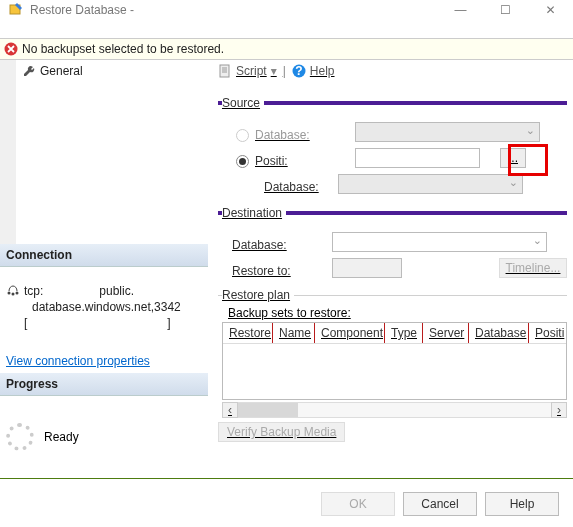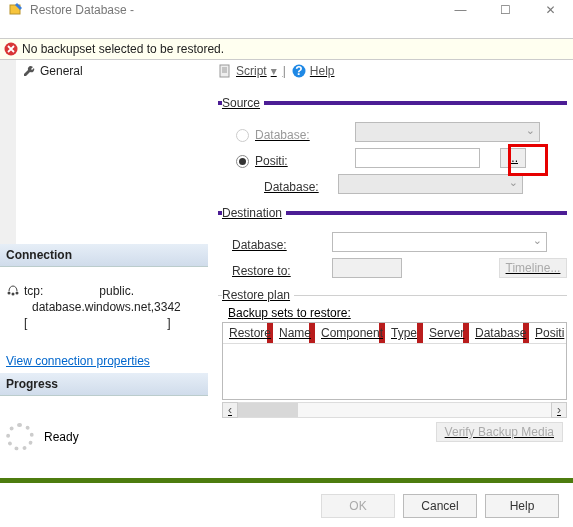--- a/index.html
+++ b/index.html
@@ -30,31 +30,31 @@
   .sel.white { background: #fff; }
   .sel::after { content: "⌄"; position: absolute; right: 4px; top: 1px; color: #999; font-size: 11px; }
   .radio { width: 13px; height: 13px; border: 1px solid #888; border-radius: 50%; margin-right: 6px; display: inline-flex; align-items: center; justify-content: center; }
   .radio.sel-r::after { content: ""; width: 7px; height: 7px; background: #333; border-radius: 50%; }
   .radio.dis { border-color: #ccc; }
   .ellips { width: 26px; height: 20px; border: 1px solid #bbb; background: #eee; display: flex; align-items: center; justify-content: center; }
   .hlbox { position: absolute; border: 3px solid #e60000; }
   .btn-dis { height: 20px; border: 1px solid #ddd; background: #f0f0f0; color: #aaa; padding: 0 8px; display: flex; align-items: center; justify-content: center; }
   .table { border: 1px solid #bbb; height: 78px; margin: 2px 0 2px 4px; overflow: hidden; background: #fff; }
   .thead { display: flex; background: #fff; border-bottom: 1px solid #ddd; }
-  .th { padding: 3px 6px; border-right: 6px solid #b91c1c; color: #333; white-space: nowrap; }
+  .th { padding: 3px 6px; border-right: 1px solid #b91c1c; color: #333; white-space: nowrap; }
   .scroll { display: flex; align-items: center; height: 16px; margin: 0 0 4px 4px; }
   .scroll .arrow { width: 16px; height: 16px; border: 1px solid #ccc; background: #f0f0f0; display: flex; align-items: center; justify-content: center; color: #555; }
   .scroll .track { flex: 1; height: 16px; border-top: 1px solid #ddd; border-bottom: 1px solid #ddd; background: #f7f7f7; position: relative; }
   .scroll .thumb { position: absolute; left: 0; top: 0; height: 14px; width: 60px; background: #d8d8d8; }
-  .verify { display: flex; justify-content: flex-end; margin: 4px 4px 0 0; }
+  .verify { display: flex; justify-content: flex-start; margin: 4px 4px 0 0; }
   .conn-body { background: #fff; padding: 4px 6px; color: #222; line-height: 16px; }
   .link { color: #0066cc; text-decoration: underline; cursor: pointer; display: inline-block; margin-top: 22px; }
   .prog-body { background: #fff; padding: 8px 6px; display: flex; align-items: center; gap: 10px; }
   .spinner { width: 28px; height: 28px; border: 4px dotted #ccc; border-radius: 50%; }
-  .footer { height: 50px; border-top: 5px solid #4d7c0f; display: flex; justify-content: flex-end; align-items: center; gap: 8px; padding-right: 14px; padding-left: 36px; }
+  .footer { height: 50px; border-top: 1px solid #4d7c0f; display: flex; justify-content: flex-end; align-items: center; gap: 8px; padding-right: 14px; padding-left: 36px; }
   .fbtn { width: 74px; height: 24px; border: 1px solid #bbb; background: #f4f4f4; display: flex; align-items: center; justify-content: center; color: #333; }
   .fbtn.dis { color: #aaa; border-color: #ddd; }
   .icon { display: inline-flex; align-items: center; justify-content: center; }
 </style>
 </head>
 <body>
 
 <div class="titlebar">
   <span class="icon">
     <svg width="16" height="16">

